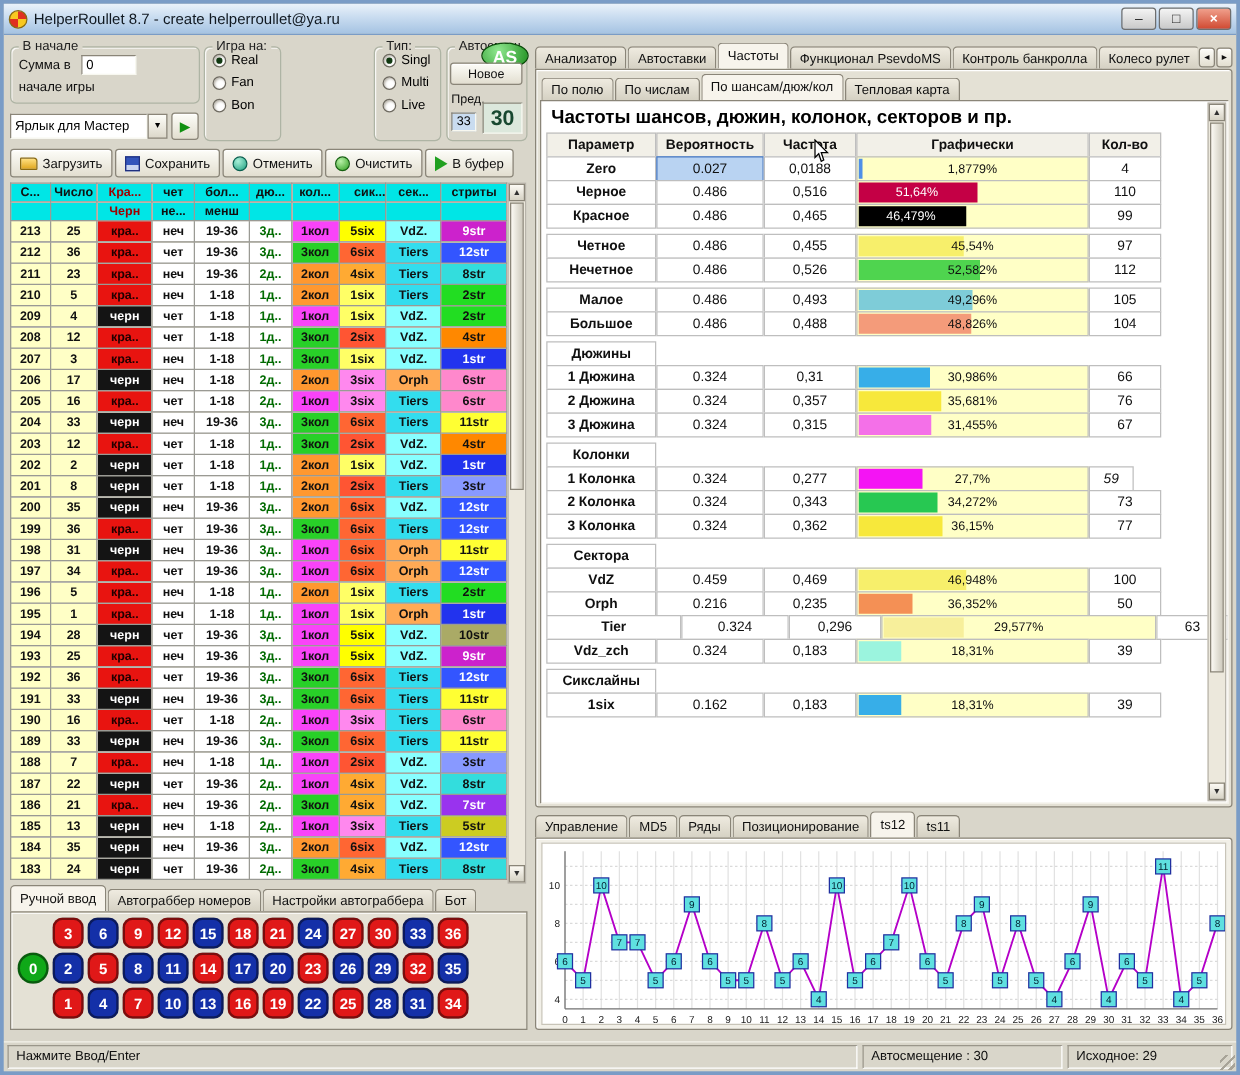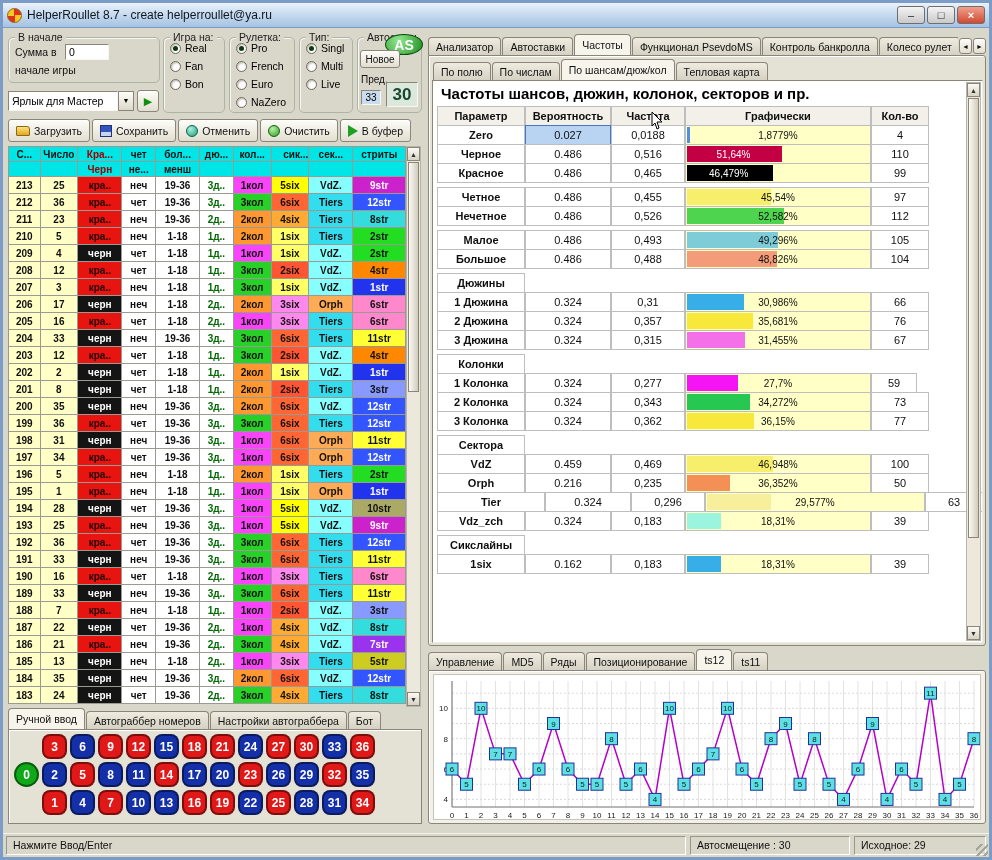--- a/index.html
+++ b/index.html
@@ -126,62 +126,41 @@
         <div class="radio-row">
           <span class="radio"></span>
           <span>Fan</span>
         </div>
         <div class="radio-row">
           <span class="radio"></span>
           <span>Bon</span>
         </div>
       </div>
   </div>
-  <div class="groupbox" style="left:226px;top:34px;width:66px;height:76px;">
-    <span class="gb-title">Рулетка:</span>
-    <div>
-        <div class="radio-row">
-          <span class="radio sel"></span>
-          <span>Pro</span>
-        </div>
-        <div class="radio-row">
-          <span class="radio"></span>
-          <span>French</span>
-        </div>
-        <div class="radio-row">
-          <span class="radio"></span>
-          <span>Euro</span>
-        </div>
-        <div class="radio-row">
-          <span class="radio"></span>
-          <span>NaZero</span>
-        </div>
-      </div>
-  </div>
   <div class="groupbox" style="left:296px;top:34px;width:54px;height:76px;">
     <span class="gb-title">Тип:</span>
     <div>
         <div class="radio-row">
           <span class="radio sel"></span>
           <span>Singl</span>
         </div>
         <div class="radio-row">
           <span class="radio"></span>
           <span>Multi</span>
         </div>
         <div class="radio-row">
           <span class="radio"></span>
           <span>Live</span>
         </div>
       </div>
   </div>
   <div class="groupbox" style="left:354px;top:34px;width:65px;height:76px;">
     <span class="gb-title">Автосмещ.</span>
     <div class="as-btn" style="right:-2px;top:-4px;">AS</div>
-    <div class="btn3d" style="position:absolute;left:2px;top:12px;width:40px;height:18px;font-size:10px;">Новое</div>
+    <div class="btn3d" style="position:absolute;left:2px;top:12px;width:58px;height:18px;font-size:10px;">Новое</div>
     <span class="lbl" style="left:3px;top:36px;font-size:10px;">Пред.</span>
     <div class="sunken" style="position:absolute;left:3px;top:52px;width:20px;height:15px;background:#C9DCF0;font-size:10px;text-align:center;line-height:13px;">33</div>
     <div class="sunken" style="position:absolute;left:28px;top:44px;width:32px;height:25px;background:#DCE8DC;color:#184830;font-size:17px;font-weight:bold;text-align:center;line-height:23px;">30</div>
   </div>
 
   <div class="toolbar" style="left:5px;top:116px;">
       <div class="btn3d tbtn">
         <span class="ticon open-folder-icon"></span>
         <span>Загрузить</span>
       </div>
@@ -800,21 +779,21 @@
             <div class="fcell fname" style="width: 88px;">Колонки</div>
           </div>
           <div class="frow">
             <div class="fcell fname" style="width: 88px;">1 Колонка</div>
             <div class="fcell" style="width: 86px;">0.324</div>
             <div class="fcell" style="width: 74px;">0,277</div>
             <div class="fcell graph" style="width: 186px;">
               <div class="bar" style="width: 27.7%; background: rgb(244, 20, 244);"></div>
               <div class="lbl">27,7%</div>
             </div>
-            <div class="fcell" style="width: 46px;">59</div>
+            <div class="fcell" style="width: 36px; font-style: italic;">59</div>
           </div>
           <div class="frow">
             <div class="fcell fname" style="width: 88px;">2 Колонка</div>
             <div class="fcell" style="width: 86px;">0.324</div>
             <div class="fcell" style="width: 74px;">0,343</div>
             <div class="fcell graph" style="width: 186px;">
               <div class="bar" style="width: 34.27%; background: rgb(39, 200, 82);"></div>
               <div class="lbl">34,272%</div>
             </div>
             <div class="fcell" style="width: 58px;">73</div>

